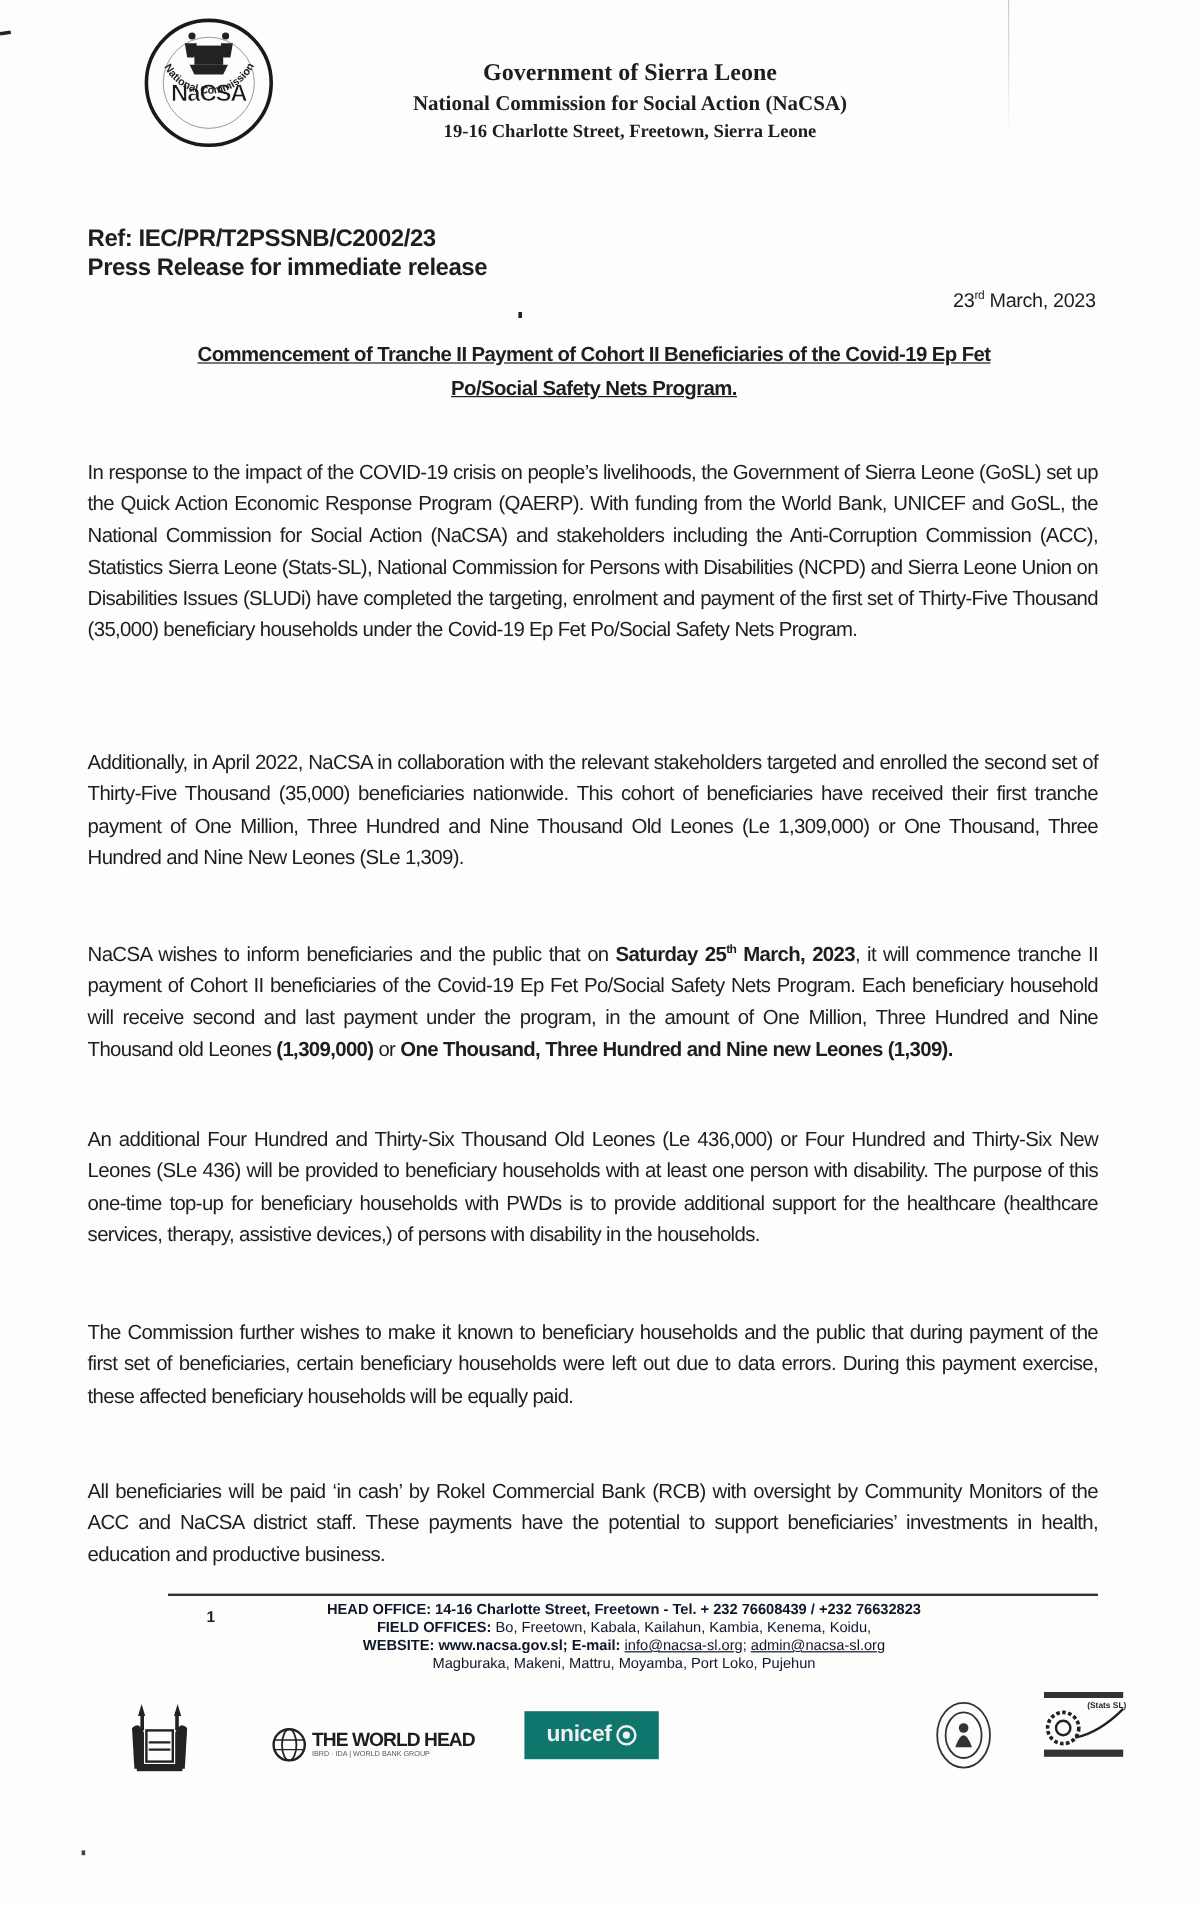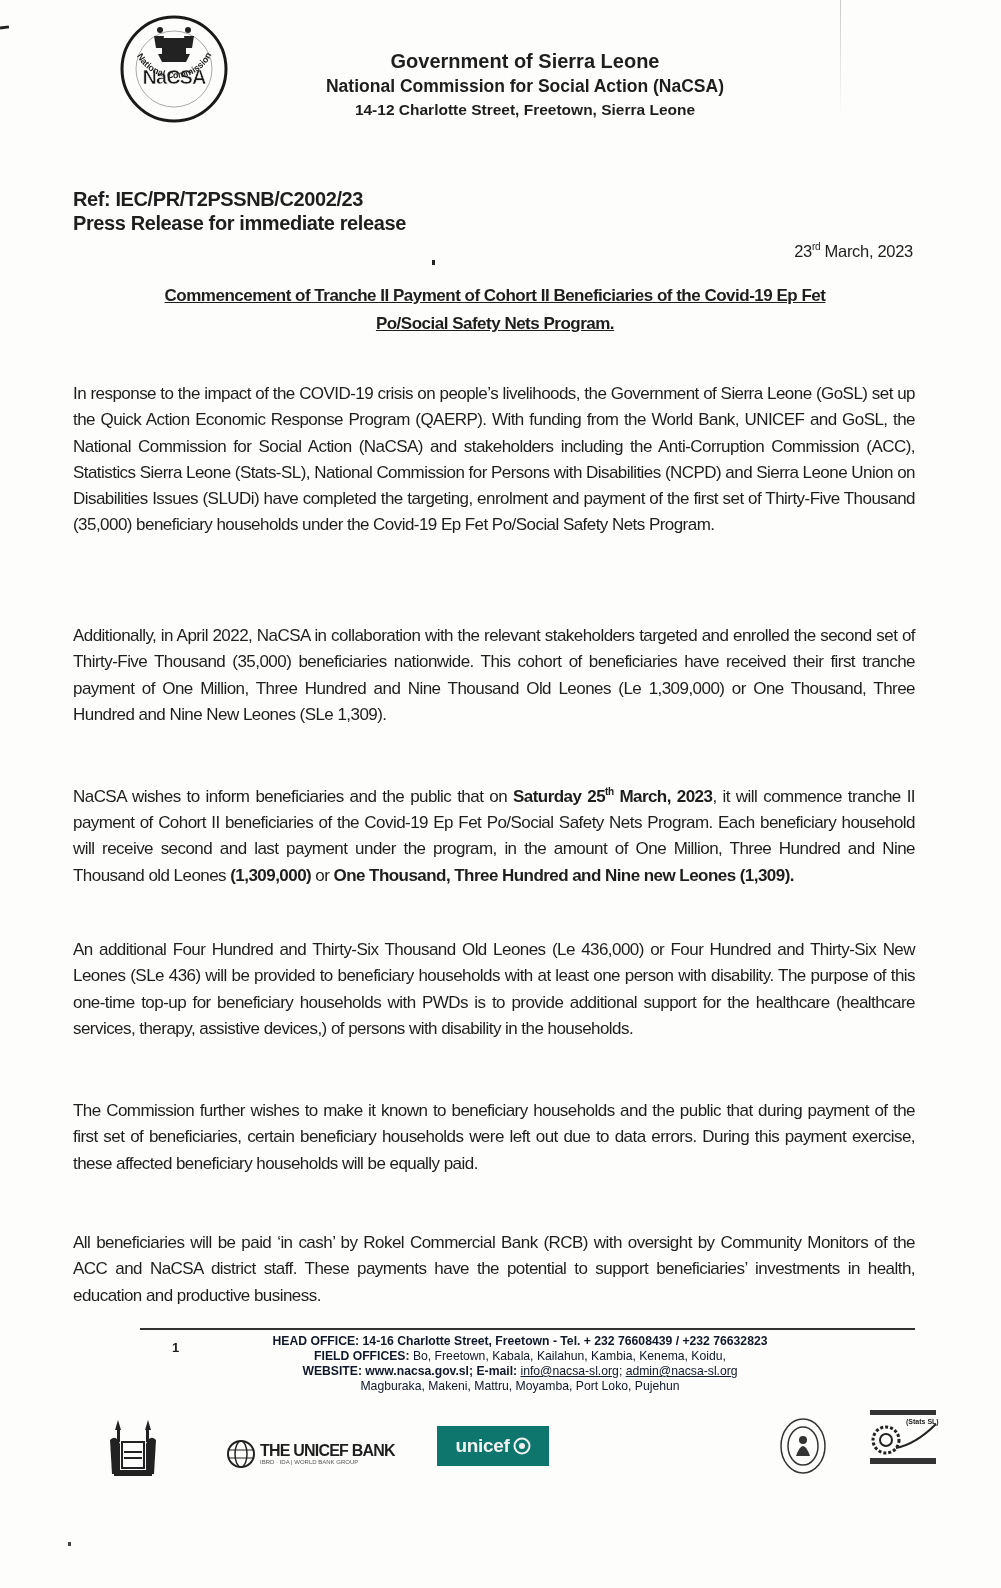--- a/index.html
+++ b/index.html
@@ -5,21 +5,21 @@
   html, body { margin: 0; padding: 0; }
   body {
     width: 1001px; height: 1588px; background: #fdfdfb; position: relative; overflow: hidden;
     font-family: "Liberation Sans Narrow", "Liberation Sans", sans-serif; color: #1e1e1e;
   }
   .abs { position: absolute; }
   .scan-mark { left: 0; top: 26px; width: 9px; height: 3px; background: #222; transform: rotate(-8deg); }
   .scan-line { left: 840px; top: 0; width: 1px; height: 115px; background: linear-gradient(#999 0, #bbb 40%, transparent 100%); opacity: .5; }
 
   .logo { left: 118px; top: 14px; width: 112px; height: 110px; }
-  .header-text { left: 290px; top: 48px; width: 470px; text-align: center; font-family: Liberation Sans, sans-serif; }
+  .header-text { left: 290px; top: 48px; width: 470px; text-align: center; font-family: Liberation Serif, serif; }
   .gov-title { font-size: 20px; font-weight: bold; margin: 0; line-height: 26px; }
   .comm-title { font-size: 17.5px; font-weight: bold; margin: 0; line-height: 24px; }
   .address { font-size: 15.5px; font-weight: bold; margin: 0; line-height: 24px; }
 
   .ref { left: 73px; top: 187px; font-size: 20px; font-weight: bold; line-height: 24px; font-family: "Liberation Sans", sans-serif; letter-spacing: -0.4px; }
   .date { right: 88px; top: 241px; font-size: 16.5px; font-weight: normal; font-family: "Liberation Sans", sans-serif; letter-spacing: -0.3px; }
   .date sup { font-size: 10px; }
   .dot { left: 432px; top: 260px; width: 3px; height: 5px; background: #222; }
 
   .title { left: 80px; top: 282px; width: 830px; text-align: center; font-size: 17px; font-weight: bold; line-height: 28px; font-family: "Liberation Sans", sans-serif; letter-spacing: -0.5px; }
@@ -65,21 +65,21 @@
   <text x="56" y="70" text-anchor="middle" font-family="Liberation Sans, sans-serif" font-size="20" font-weight="bold" fill="#1a1a1a" stroke="#fff" stroke-width="0.6" letter-spacing="-1">NaCSA</text>
   <path id="ringpath" d="M18 40 A42 42 0 0 0 94 40" fill="none"></path>
   <text font-family="Liberation Sans, sans-serif" font-size="9" font-weight="bold" fill="#222">
     <textPath href="#ringpath" startOffset="2%">National Commission For Social Action</textPath>
   </text>
 </svg>
 
 <div class="abs header-text">
   <p class="gov-title">Government of Sierra Leone</p>
   <p class="comm-title">National Commission for Social Action (NaCSA)</p>
-  <p class="address">14-12 Charlotte Street, Freetown, Sierra Leone</p>
+  <p class="address">19-16 Charlotte Street, Freetown, Sierra Leone</p>
 </div>
 
 <div class="abs ref">
   <div>Ref: IEC/PR/T2PSSNB/C2002/23</div>
   <div>Press Release for immediate release</div>
 </div>
 
 <div class="abs date"><span>23</span><sup>rd</sup><span> March, 2023</span></div>
 <div class="abs dot"></div>
 
@@ -118,21 +118,21 @@
     </g>
 </svg>
 
 <div class="abs partner" style="left:226px;top:1430px;">
   <svg width="30" height="48" viewBox="0 0 30 48">
     <circle cx="15" cy="24" r="13" fill="none" stroke="#222" stroke-width="2"></circle>
     <ellipse cx="15" cy="24" rx="6" ry="13" fill="none" stroke="#222" stroke-width="1.5"></ellipse>
     <path d="M2 20 h26 M2 28 h26" stroke="#222" stroke-width="1.2"></path>
   </svg>
   <div style="margin-left:4px">
-    <div class="wb-text">THE UNICEF BANK</div>
+    <div class="wb-text">THE WORLD HEAD</div>
     <div class="wb-sub">IBRD · IDA | WORLD BANK GROUP</div>
   </div>
 </div>
 
 <div class="abs unicef-box" style="left:437px;top:1426px;">
   <span>unicef</span>
   <svg width="18" height="18" viewBox="0 0 18 18" style="margin-left:3px">
       <circle cx="9" cy="9" r="7.5" fill="none" stroke="#f0f0f0" stroke-width="2"></circle>
       <circle cx="9" cy="9" r="3" fill="#f0f0f0"></circle>
     </svg>

